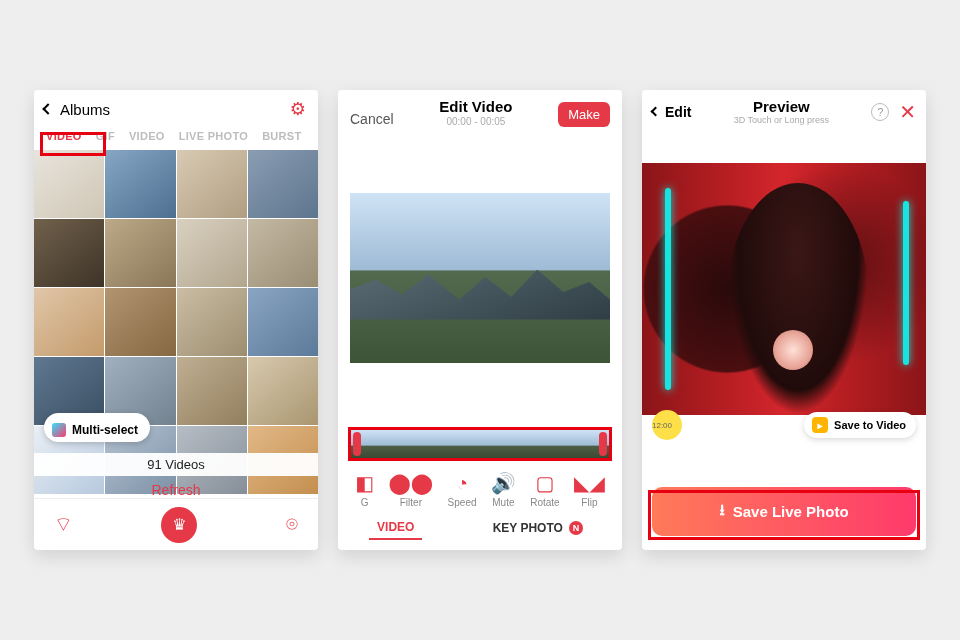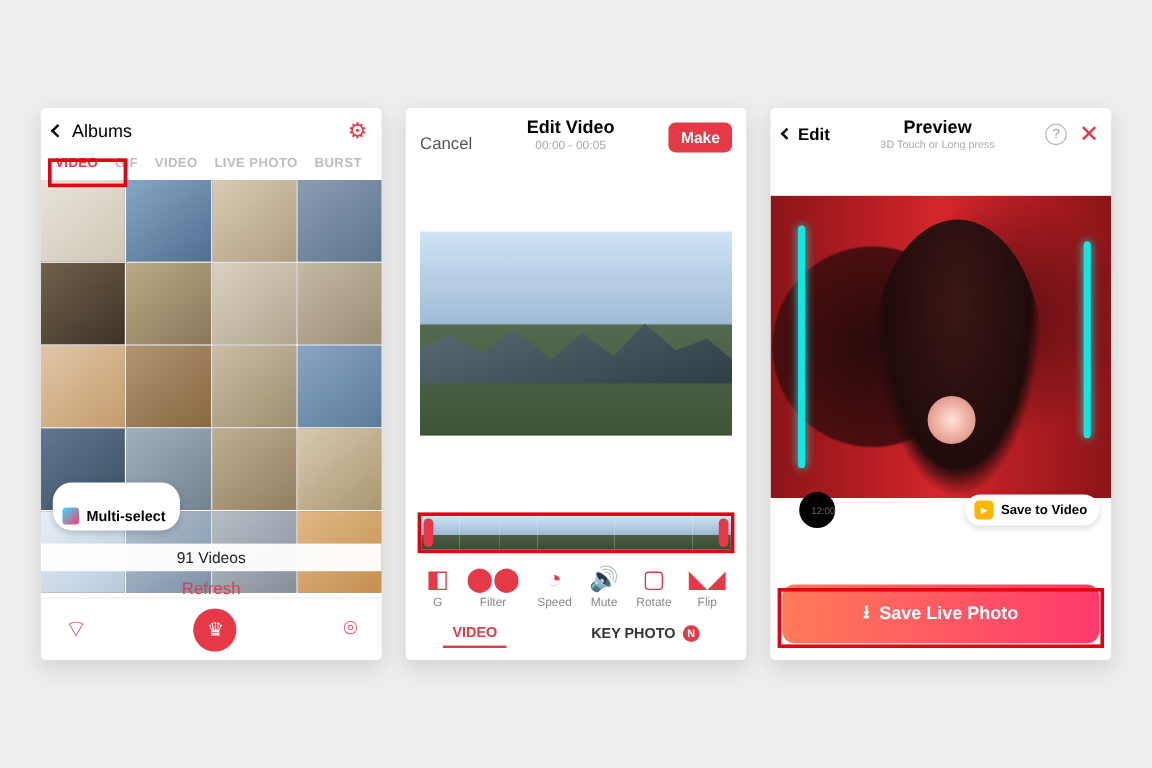--- a/index.html
+++ b/index.html
@@ -76,21 +76,21 @@
   .thumb.t20::before{background:linear-gradient(140deg,#e2b887,#c38f4f);}
 
   .overlay-area {
     position:absolute; left:0; right:0; bottom:52px;
     pointer-events:none;
   }
   .multi-chip {
     pointer-events:auto;
     position:absolute; left:10px; bottom:56px;
     background:#fff; border-radius:16px;
-    padding:21px 12px 5px 8px;
+    padding:10px 12px 5px 8px;
     display:flex; align-items:center; gap:6px;
     font-size:12px; font-weight:600;
     box-shadow:0 2px 6px rgba(0,0,0,0.2);
   }
   .multi-chip .dot{width:14px;height:14px;border-radius:3px;background:linear-gradient(135deg,#2fe1ff,#ff3a6b);}
   .count-row{
     pointer-events:auto;
     position:absolute; left:0; right:0; bottom:22px;
     text-align:center; font-size:13px; color:#222; background:rgba(255,255,255,0.95); padding:4px 0;
   }
@@ -110,21 +110,21 @@
     display:flex;align-items:center;justify-content:center;color:#fff;font-size:16px;
   }
 
   .hl-box1{position:absolute;left:6px;top:42px;width:66px;height:24px;border:3px solid #e60012;}
 
   
   .s2-top{display:flex;align-items:flex-end;justify-content:space-between;padding:8px 12px 2px 12px;}
   .s2-top .title{text-align:center;font-size:15px;font-weight:600;}
   .s2-top .sub{text-align:center;font-size:10px;color:#aaa;margin-top:1px;}
   .cancel{font-size:14px;color:#555;}
-  .make-btn{background:#e53947;color:#fff;border-radius:6px;padding:5px 10px;font-size:13px;font-weight:700;}
+  .make-btn{background:#e53947;color:#fff;border-radius:6px;padding:5px 10px;font-size:13px;font-weight:400;}
   .s2-canvas{flex:1;display:flex;align-items:center;justify-content:center;padding:20px 0;}
   .video-preview{width:260px;height:170px;background:linear-gradient(180deg,#cfe3f5 0%,#9fbbd6 45%,#546a4f 46%,#3e5437 100%);position:relative;}
   .mountains::before{content:"";position:absolute;left:0;right:0;top:45%;height:50px;
     background:linear-gradient(160deg,#5b6b73 0%,#2f3e45 100%);
     clip-path:polygon(0 100%,0 40%,10% 20%,20% 50%,30% 10%,42% 60%,52% 15%,62% 55%,72% 0%,82% 45%,92% 25%,100% 60%,100% 100%);}
   .play-circ{position:absolute;right:12px;bottom:96px;width:26px;height:26px;border-radius:50%;background:#cfcfcf;display:flex;align-items:center;justify-content:center;color:#6b6b6b;font-size:11px;}
   .strip-wrap{padding:0 10px;position:relative;}
   .strip{height:34px;border:3px solid #e60012;display:flex;gap:0;position:relative;}
   .strip .handle{width:8px;background:#e53947;border-radius:4px;position:absolute;top:2px;bottom:2px;}
   .strip .handle.l{left:2px;} .strip .handle.r{right:2px;}
@@ -156,21 +156,21 @@
       linear-gradient(90deg,#8b1518 0%,#b71e23 30%,#d4262c 50%,#b71e23 70%,#8b1518 100%);
   }
   .s3-img::after{content:"";position:absolute;left:8%;top:10%;bottom:10%;width:6px;background:#18e4df;box-shadow:0 0 8px #18e4df; border-radius:3px;}
   .neon2{position:absolute;right:6%;top:15%;bottom:20%;width:6px;background:#18e4df;box-shadow:0 0 8px #18e4df;border-radius:3px;}
   .face{position:absolute;left:30%;right:20%;top:8%;bottom:0;
     background:radial-gradient(ellipse at 50% 30%,#3a1716 0%,#200b0a 60%,transparent 70%);
     border-radius:50% 50% 40% 40%;}
   .rose{position:absolute;left:46%;bottom:18%;width:40px;height:40px;border-radius:50%;
     background:radial-gradient(circle,#ffe1d8 0%,#e8a598 60%,#c4786b 100%);}
 
-  .timer-chip{position:absolute;left:24px;bottom:110px;width:30px;height:30px;border-radius:50%;background:#000000;display:flex;align-items:center;justify-content:flex-end;font-size:8px;color:#666;}
+  .timer-chip{position:absolute;left:10px;bottom:110px;width:30px;height:30px;border-radius:50%;background:#fde047;display:flex;align-items:center;justify-content:flex-start;font-size:8px;color:#666;}
   .save-video-chip{position:absolute;right:10px;bottom:112px;background:#fff;border-radius:16px;padding:5px 10px 5px 8px;display:flex;align-items:center;gap:6px;font-size:11px;font-weight:600;box-shadow:0 2px 6px rgba(0,0,0,0.15);}
   .save-video-chip .sq{width:16px;height:16px;background:#ffb400;border-radius:4px;display:flex;align-items:center;justify-content:center;color:#fff;font-size:10px;}
 
   .info-bar{position:absolute;left:10px;right:10px;bottom:64px;background:#37b6e6;color:#fff;text-align:center;padding:10px 0;border-radius:10px;font-size:13px;}
   .save-btn{position:absolute;left:10px;right:10px;bottom:14px;
     background:linear-gradient(90deg,#ff7a59,#ff3a6b);
     color:#fff;text-align:center;padding:12px 0;border-radius:10px;font-size:15px;font-weight:600;
     display:flex;align-items:center;justify-content:center;gap:8px;}
   .hl-box3{position:absolute;left:6px;right:6px;bottom:10px;height:50px;border:3px solid #e60012;}
 

